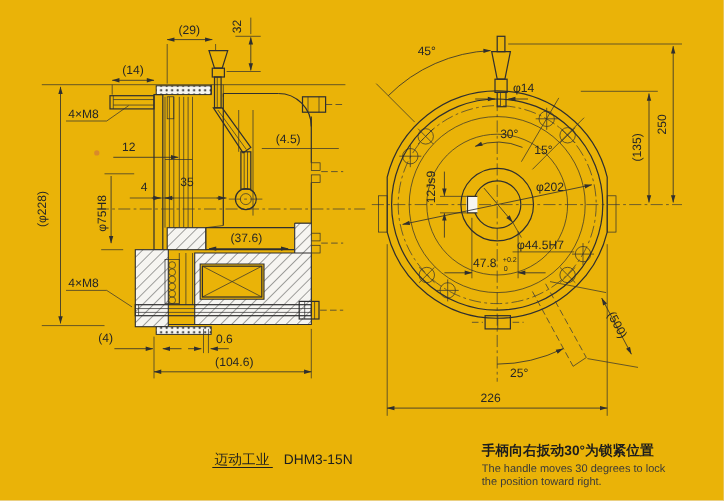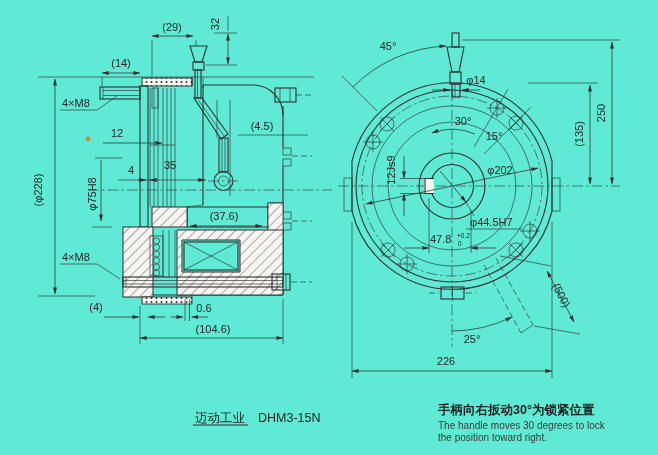--- a/index.html
+++ b/index.html
@@ -1,16 +1,16 @@
 <!DOCTYPE html>
 <html><head>
 <meta charset="utf-8">
 <style>
   html,body{margin:0;padding:0;background:#e9e8e4;}
-  .stage{width:658px;height:455px;position:relative;background:#5eead4;overflow:hidden;
+  .stage{width:658px;height:455px;position:relative;background:#eab308;overflow:hidden;
          font-family:"Liberation Sans", sans-serif;}
   svg{display:block;}
   .obj{stroke:#2f2f2f;stroke-width:1.1;fill:none;stroke-linecap:butt;}
   .thin{stroke:#2f2f2f;stroke-width:0.65;fill:none;}
   .dim{stroke:#2f2f2f;stroke-width:0.75;fill:none;}
   .cl{stroke:#3a3a3a;stroke-width:0.65;fill:none;stroke-dasharray:11 3 2.5 3;}
   .dash{stroke:#3a3a3a;stroke-width:0.7;fill:none;stroke-dasharray:6 3;}
   .lbl{fill:#262626;font-size:11px;font-family:"Liberation Sans",sans-serif;}
   .lbl-sm{fill:#262626;font-size:6.5px;font-family:"Liberation Sans",sans-serif;}
   .paper{fill:#f6f5f1;}

